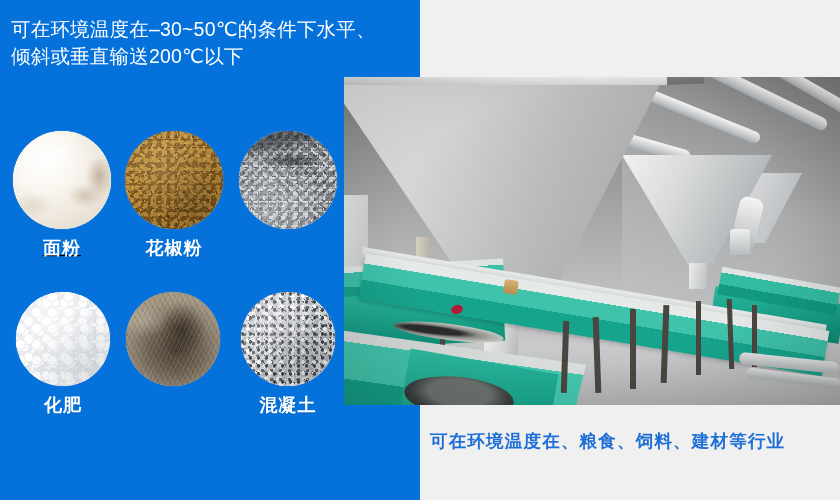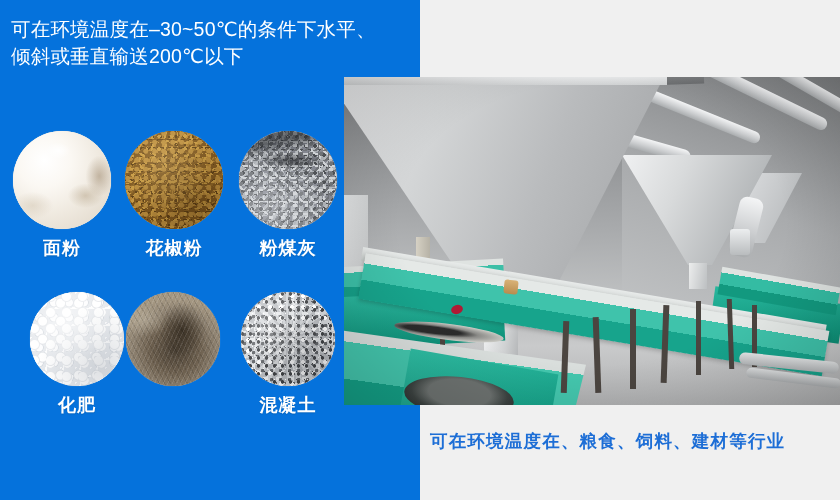--- a/index.html
+++ b/index.html
@@ -308,42 +308,41 @@
 </head>
 <body>
 
 <div id="stage">
 
   <div class="blue-panel"></div>
 
   <div class="headline">可在环境温度在–30~50℃的条件下水平、
 倾斜或垂直输送200℃以下</div>
 
-  <div class="product" style="left:13px;top:131px;width:98px;">
+  <div class="product" style="left:13px;top:131px;width:98px;text-decoration:underline;">
     <div class="disc" style="width:98px;height:98px;">
       <div class="tex tex-flour"></div>
     </div>
     <div class="cap">面粉</div>
   </div>
 
   <div class="product" style="left:125px;top:131px;width:98px;">
     <div class="disc" style="width:98px;height:98px;">
       <div class="tex tex-pepper"></div>
     </div>
     <div class="cap">花椒粉</div>
   </div>
 
   <div class="product" style="left:239px;top:131px;width:98px;">
     <div class="disc" style="width:98px;height:98px;">
       <div class="tex tex-flyash"></div>
     </div>
-    <div class="cap">粉煤灰</div>
-  </div>
-
-  <div class="product" style="left:30px;top:292px;width:94px;">
+  </div>
+
+  <div class="product" style="left:16px;top:292px;width:94px;">
     <div class="disc" style="width:94px;height:94px;">
       <div class="tex tex-fert"></div>
     </div>
     <div class="cap">化肥</div>
   </div>
 
   <div class="product" style="left:126px;top:292px;width:94px;">
     <div class="disc" style="width:94px;height:94px;">
       <div class="tex tex-cement"></div>
     </div>

